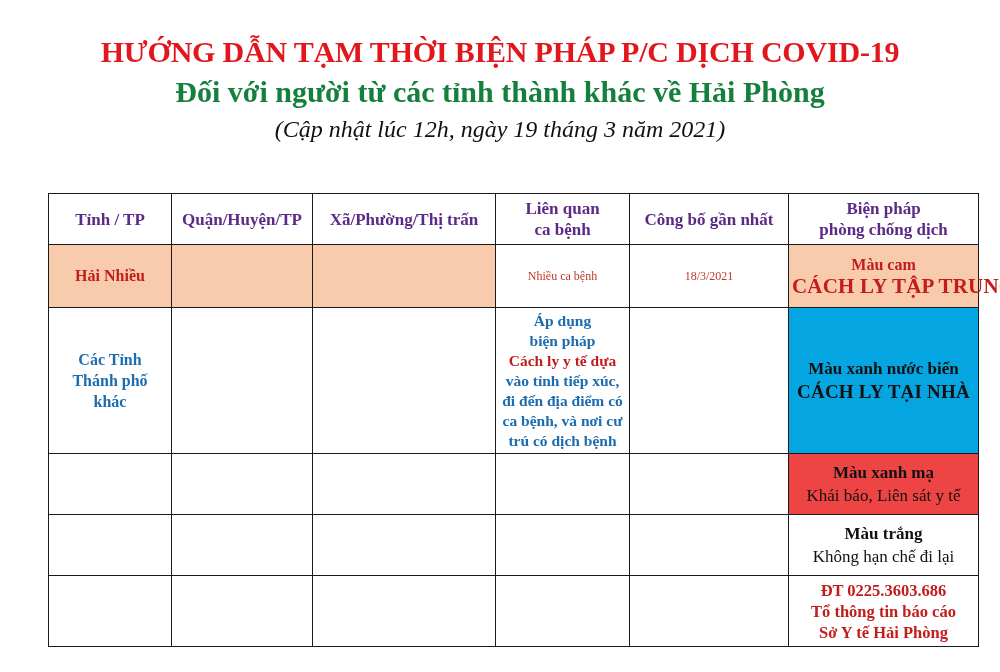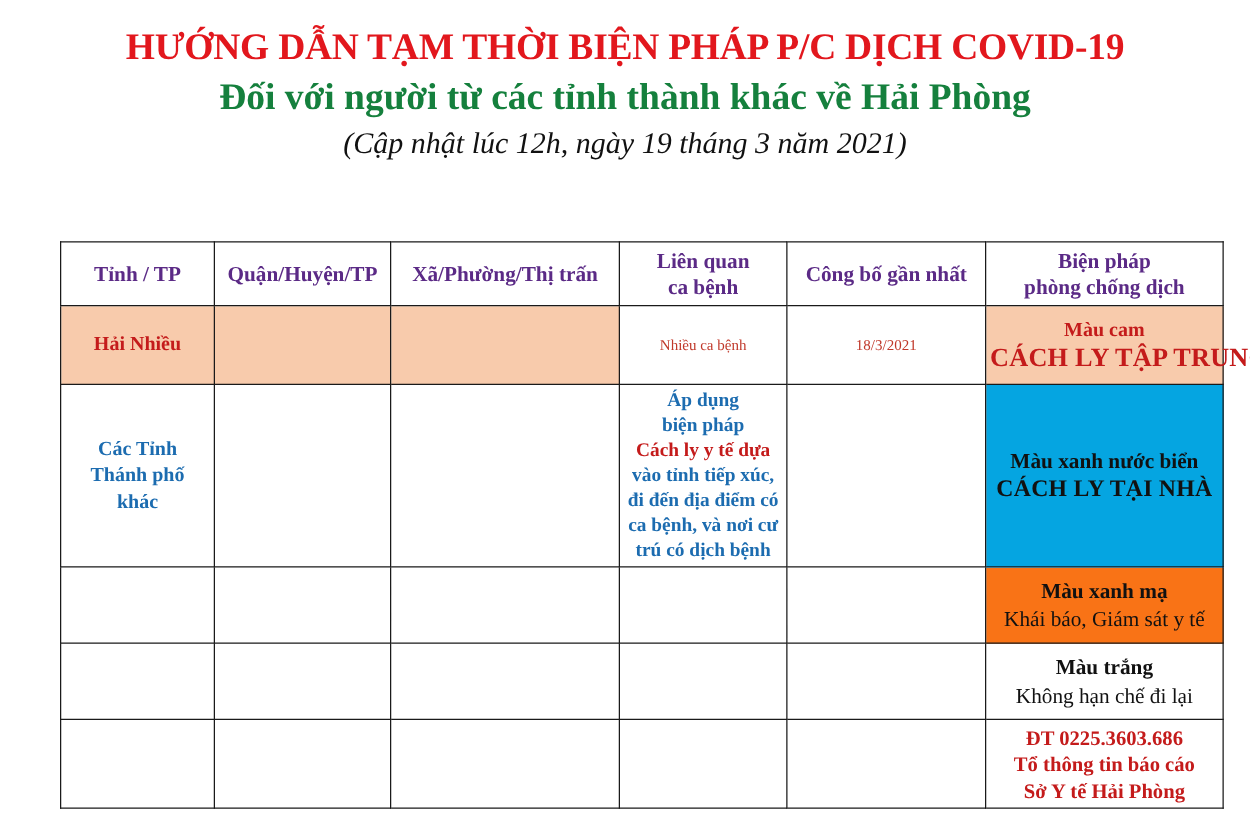--- a/index.html
+++ b/index.html
@@ -23,21 +23,21 @@
     top: 0;
     width: 1000px;
     text-align: center;
   }
   .title-main {
     color: #E2171D;
     font-weight: bold;
     font-size: 30px;
     line-height: 40px;
     letter-spacing: -0.2px;
-    padding-top: 18px;
+    padding-top: 32px;
     white-space: nowrap;
   }
   .title-sub {
     color: #15803d;
     font-weight: bold;
     font-size: 30px;
     line-height: 34px;
     padding-top: 3px;
     white-space: nowrap;
   }
@@ -115,21 +115,21 @@
     font-size: 17px;
     line-height: 21px;
     background: #ffffff;
     white-space: nowrap;
   }
   .hdr.two { white-space: normal; }
 
   
   .fill-orange { background: #F8CBAC; }
   .fill-blue   { background: #05A5E1; }
-  .fill-green  { background: #f97316; }
+  .fill-green  { background: #ef4444; }
   .fill-white  { background: #ffffff; }
 
   
   .t-red-b {
     color: #C41B1B;
     font-weight: bold;
     font-size: 16px;
     line-height: 20px;
   }
   .t-red {
@@ -255,21 +255,21 @@
   </tr>
 
   <tr class="r-green">
     <td class="c1 fill-white"></td>
     <td class="c2 fill-white"></td>
     <td class="c3 fill-white"></td>
     <td class="c4 fill-white"></td>
     <td class="c5 fill-white"></td>
     <td class="c6 fill-green">
       <div class="t-dark-ital">Màu xanh mạ</div>
-      <div class="t-dark-plain nowrap">Khái báo, Giám sát y tế</div>
+      <div class="t-dark-plain nowrap">Khái báo, Liên sát y tế</div>
     </td>
   </tr>
 
   <tr class="r-white">
     <td class="c1 fill-white"></td>
     <td class="c2 fill-white"></td>
     <td class="c3 fill-white"></td>
     <td class="c4 fill-white"></td>
     <td class="c5 fill-white"></td>
     <td class="c6 fill-white">

